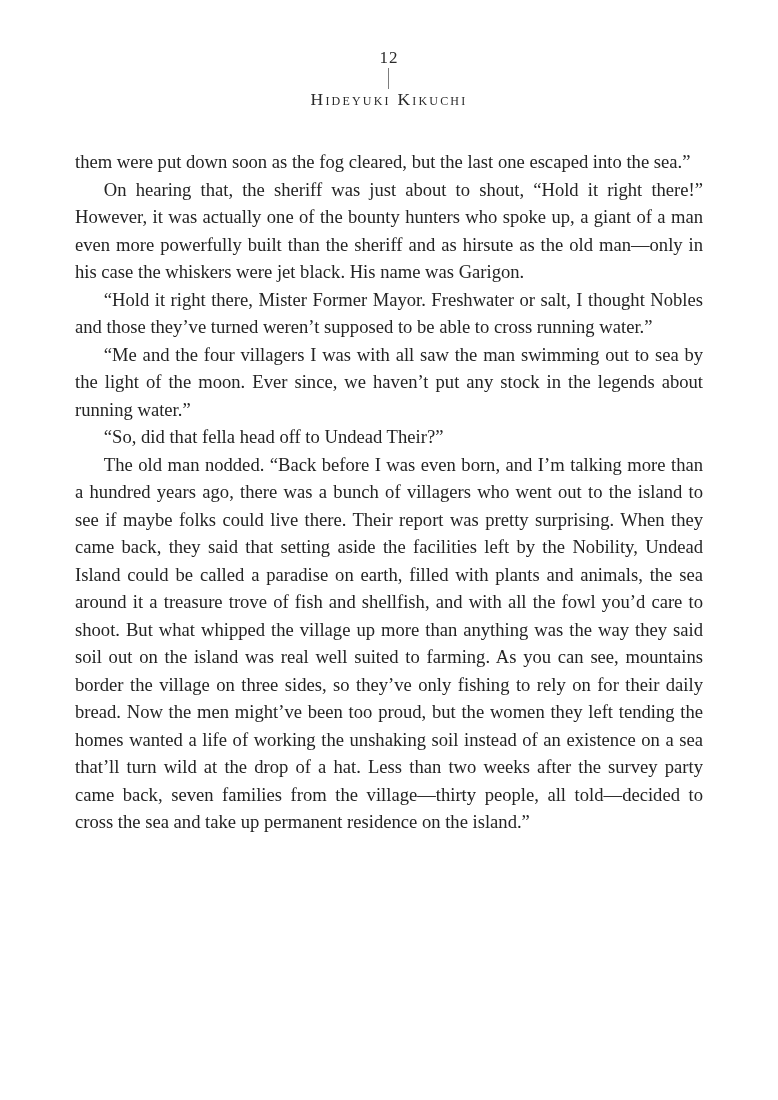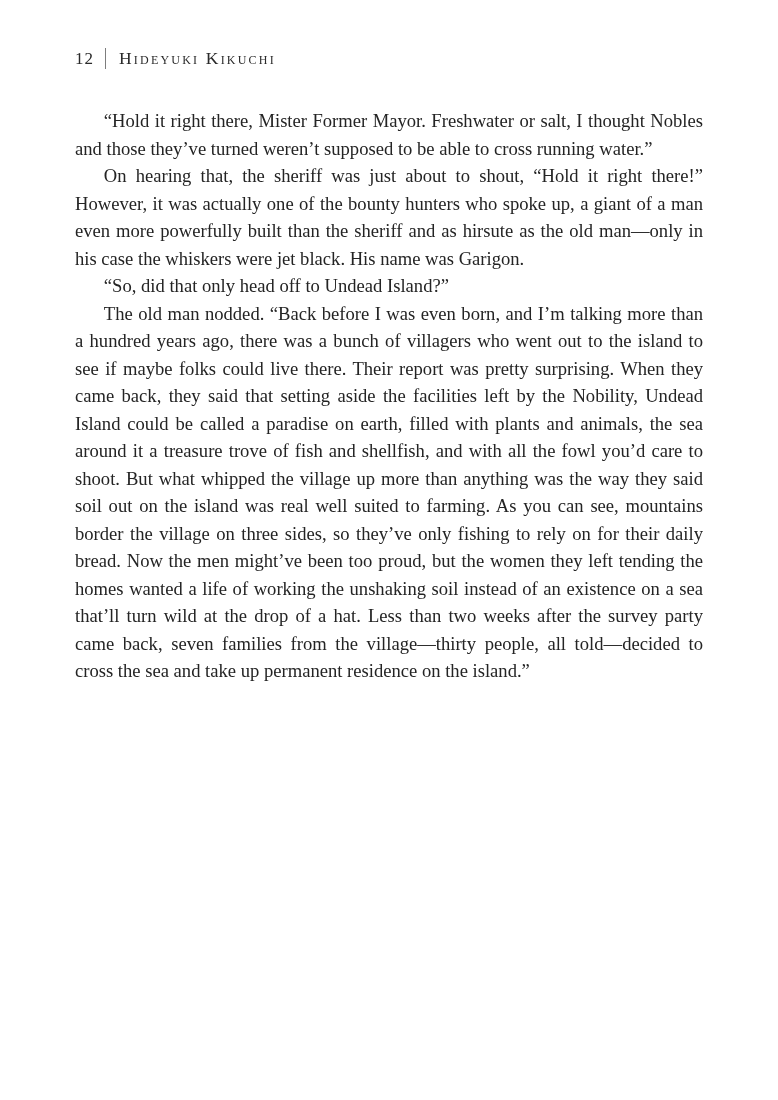--- a/index.html
+++ b/index.html
@@ -21,20 +21,21 @@
     height: 1100px;
     padding: 48px 75px 0 75px;
   }
 
   
   .page-header {
     display: flex;
     align-items: center;
     margin-bottom: 38px;
     user-select: none;
+    flex-direction: column;
   }
   .page-number {
     font-size: 17px;
     letter-spacing: 1px;
     color: #2a2a2a;
   }
   .header-divider {
     display: inline-block;
     width: 1px;
     height: 21px;
@@ -66,19 +67,21 @@
 
 <div class="page">
 
   <header class="page-header">
     <span class="page-number">12</span>
     <span class="header-divider"></span>
     <span class="running-head">Hideyuki Kikuchi</span>
   </header>
 
   <main class="page-body">
+    <p class="no-indent">them were put down soon as the fog cleared, but the last one escaped into the sea.”</p>
+    <p class="indent">On hearing that, the sheriff was just about to shout, “Hold it right there!” However, it was actually one of the bounty hunters who spoke up, a giant of a man even more powerfully built than the sheriff and as hirsute as the old man—only in his case the whiskers were jet black. His name was Garigon.</p>
     <p class="indent">“Hold it right there, Mister Former Mayor. Freshwater or salt, I thought Nobles and those they’ve turned weren’t supposed to be able to cross running water.”</p>
-    <p class="indent">On hearing that, the sheriff was just about to shout, “Hold it right there!” However, it was actually one of the bounty hunters who spoke up, a giant of a man even more powerfully built than the sheriff and as hirsute as the old man—only in his case the whiskers were jet black. His name was Garigon.</p>
-    <p class="indent">“So, did that only head off to Undead Island?”</p>
+    <p class="indent">“Me and the four villagers I was with all saw the man swimming out to sea by the light of the moon. Ever since, we haven’t put any stock in the legends about running water.”</p>
+    <p class="indent">“So, did that fella head off to Undead Their?”</p>
     <p class="indent">The old man nodded. “Back before I was even born, and I’m talking more than a hundred years ago, there was a bunch of villagers who went out to the island to see if maybe folks could live there. Their report was pretty surprising. When they came back, they said that setting aside the facilities left by the Nobility, Undead Island could be called a paradise on earth, filled with plants and animals, the sea around it a treasure trove of fish and shellfish, and with all the fowl you’d care to shoot. But what whipped the village up more than anything was the way they said soil out on the island was real well suited to farming. As you can see, mountains border the village on three sides, so they’ve only fishing to rely on for their daily bread. Now the men might’ve been too proud, but the women they left tending the homes wanted a life of working the unshaking soil instead of an existence on a sea that’ll turn wild at the drop of a hat. Less than two weeks after the survey party came back, seven families from the village—thirty people, all told—decided to cross the sea and take up permanent residence on the island.”</p>
   </main>
 
 </div>
 
 </body></html>

